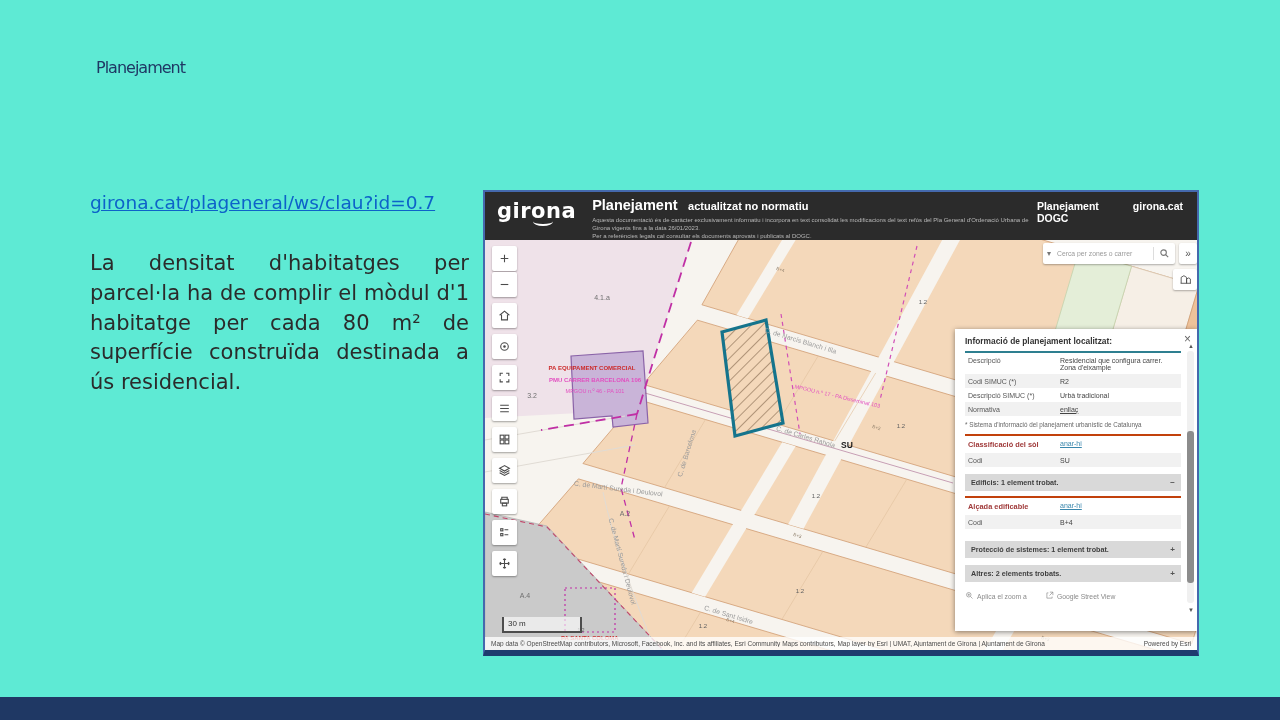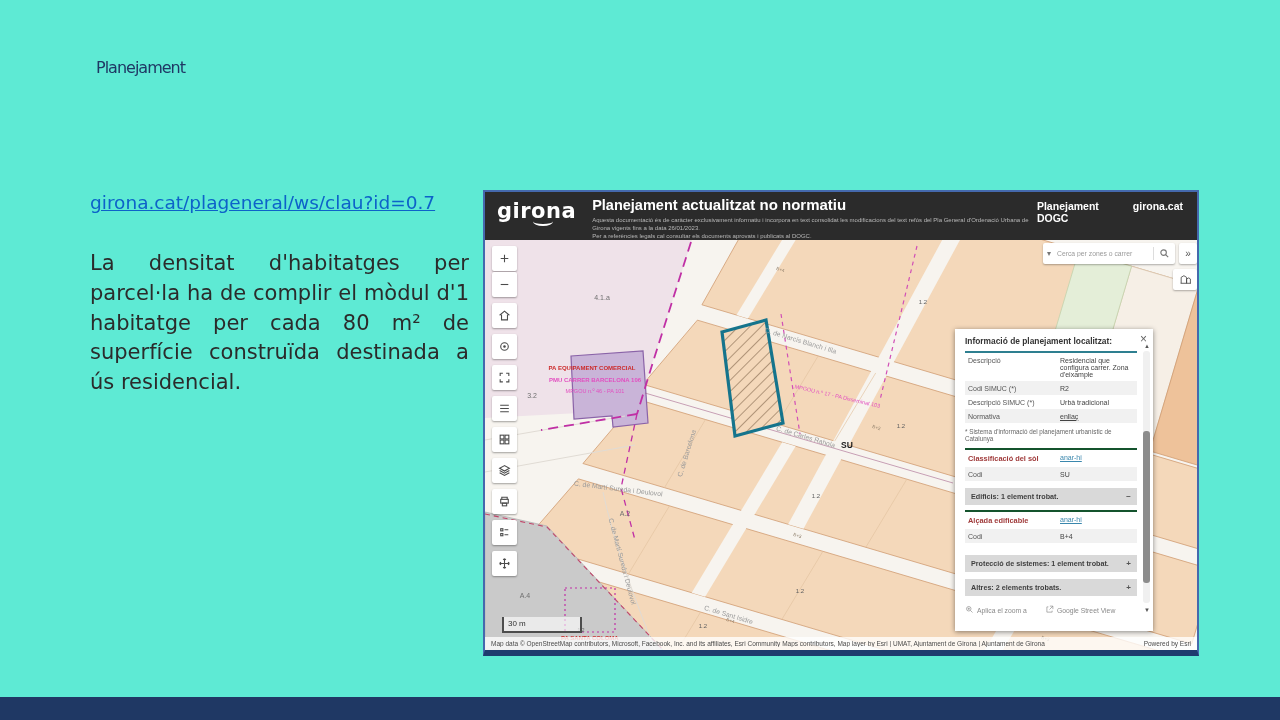--- a/index.html
+++ b/index.html
@@ -19,21 +19,21 @@
   .map-shot{position:absolute;left:483px;top:190px;width:716px;height:466px;box-sizing:border-box;
             border:2px solid #4569ad;border-bottom:6px solid #1e3c6e;background:#f7f4ef;}
   .map-header{height:48px;background:#2b2b2b;display:flex;align-items:flex-start;color:#fff;}
   .logo-wrap{position:relative;margin:7px 16px 0 12px;}
   .logo-text{font-family:"DejaVu Sans",sans-serif;font-size:21px;font-weight:bold;letter-spacing:.5px;}
   .logo-swoosh{position:absolute;left:36px;bottom:-3px;width:20px;height:7px;
                border-bottom:2.5px solid #fff;border-radius:50%;}
   .hdr-titles{padding-top:4px;max-width:450px;}
   .hdr-line1{white-space:nowrap;}
   .hdr-main{font-size:14.5px;font-weight:bold;}
-  .hdr-sub{font-size:15px;font-weight:bold;margin-left:0;}
+  .hdr-sub{font-size:11px;font-weight:bold;margin-left:6px;}
   .hdr-disc{font-size:6px;line-height:1.35;color:#b9b9b9;width:440px;margin-top:2px;}
   .hdr-right{margin-left:auto;padding:8px 14px 0 0;font-size:10.5px;font-weight:bold;white-space:nowrap;}
   .hdr-right .row1{display:flex;gap:34px;}
   .map-body{position:relative;width:712px;height:410px;overflow:hidden;background:#f7f4ef;}
   .map-canvas{position:absolute;left:0;top:0;}
 
   
   .toolbar{position:absolute;left:7px;top:6px;display:flex;flex-direction:column;}
   .tbtn{width:25px;height:25px;background:#fff;border-radius:2px;box-shadow:0 1px 2px rgba(0,0,0,.35);
         display:flex;align-items:center;justify-content:center;margin-top:6px;cursor:pointer;}
@@ -60,32 +60,32 @@
   
   .scalebar{position:absolute;left:10px;bottom:17px;width:72px;height:14px;background:rgba(255,255,255,.6);
             border:2px solid #4d4d4d;border-top:none;font-size:8px;color:#333;padding-left:4px;line-height:13px;margin-left:7px;}
   .attribution{position:absolute;left:0;right:0;bottom:0;height:13px;background:rgba(255,255,255,.78);
                display:flex;justify-content:space-between;align-items:center;padding:0 6px;
                font-size:6.5px;color:#4a4a4a;white-space:nowrap;overflow:hidden;}
   .attribution .src{overflow:hidden;text-overflow:ellipsis;}
   .attribution .pow{margin-left:8px;flex:none;}
 
   
-  .panel{position:absolute;left:470px;top:89px;width:198px;height:302px;background:#fff;
+  .panel{position:absolute;left:470px;top:89px;width:242px;height:302px;background:#fff;
          box-shadow:0 1px 5px rgba(0,0,0,.45);font-size:7px;color:#444;box-sizing:border-box;
          padding:7px 16px 6px 10px;}
   .p-title{font-size:8.4px;font-weight:bold;color:#333;}
   .p-close{position:absolute;right:6px;top:3px;font-size:12px;color:#666;cursor:pointer;}
   .p-table{margin-top:5px;border-top:2px solid #2e7f90;}
   .p-row{display:grid;grid-template-columns:92px 1fr;padding:3.5px 3px;color:#555;}
   .p-row .val{color:#444;}
   .p-row.alt{background:#f1f1f1;}
   .p-link{color:#3a87ad;text-decoration:underline;cursor:pointer;}
   .p-note{font-size:6.3px;color:#666;margin:5px 0 6px 0;}
-  .p-sec{border-top:2px solid #14532d;}
+  .p-sec{border-top:2px solid #c2410c;}
   .p-sechead{display:grid;grid-template-columns:92px 1fr;padding:4px 3px;}
   .p-secname{font-size:7.4px;font-weight:bold;color:#a03b3b;}
   .p-graybar{background:#d9d9d9;margin-top:7px;padding:4px 6px;font-size:7.2px;font-weight:bold;
              color:#3f3f3f;display:flex;justify-content:space-between;align-items:center;cursor:pointer;}
   .p-toggle{font-size:8px;color:#555;}
   .p-footer{display:flex;gap:18px;margin-top:9px;color:#8a8a8a;font-size:6.8px;align-items:center;}
   .p-footer svg{stroke:#8a8a8a;fill:none;stroke-width:1.8;width:9px;height:9px;margin-right:3px;vertical-align:-1px;}
   .p-scroll{position:absolute;right:3px;top:22px;width:7px;height:252px;background:#f0f0f0;border-radius:3px;}
   .p-thumb{position:absolute;left:0;top:80px;width:7px;height:152px;background:#8c8c8c;border-radius:3px;cursor:pointer;}
   .p-arrow{position:absolute;right:3px;font-size:6px;color:#555;cursor:pointer;line-height:6px;}

